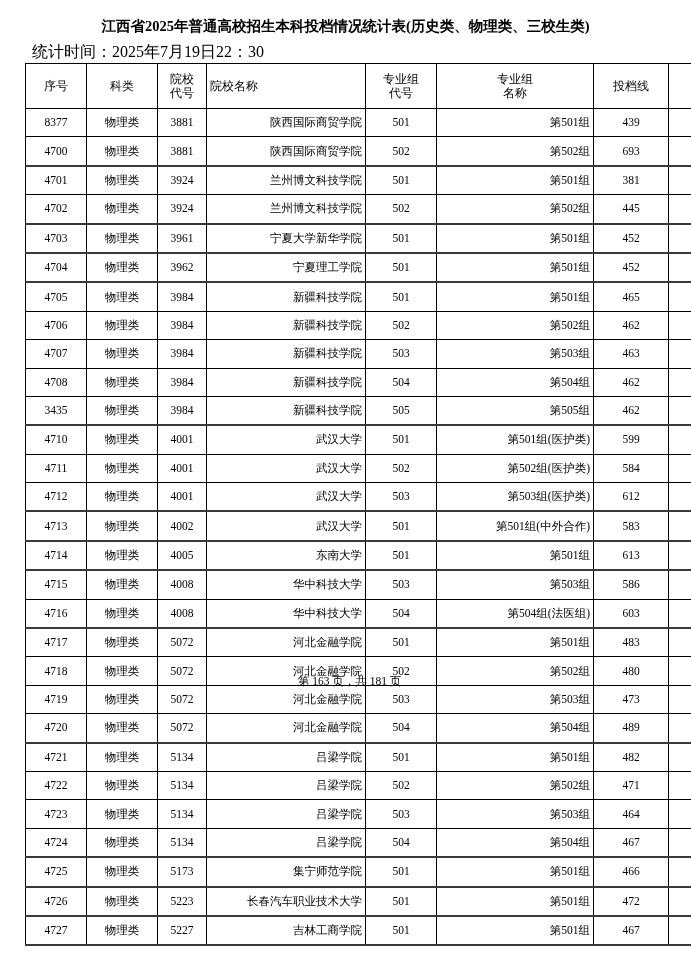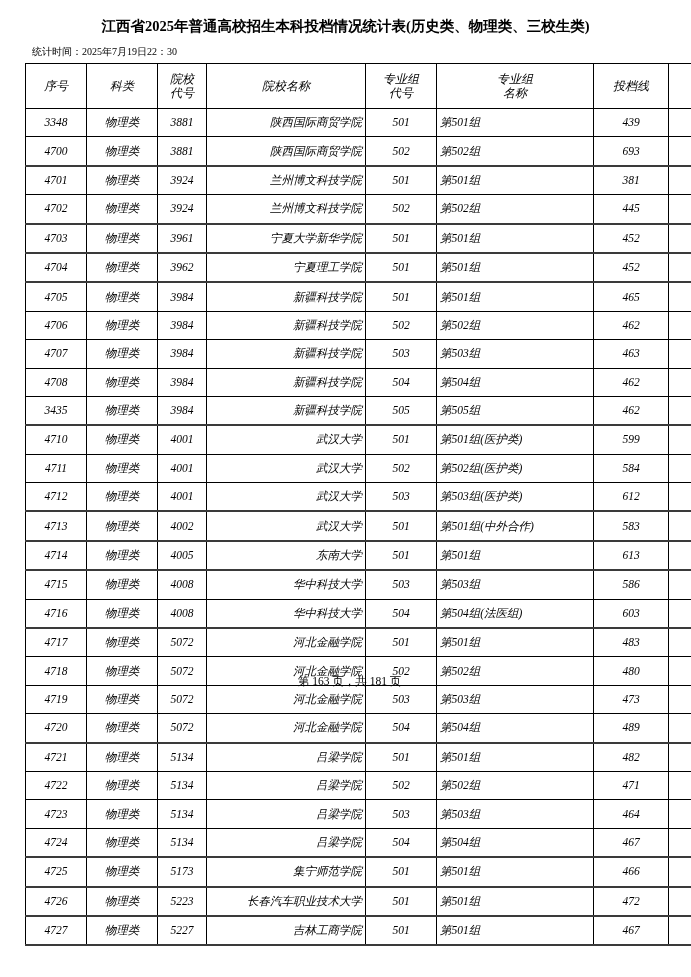--- a/index.html
+++ b/index.html
@@ -26,28 +26,27 @@
     text-align: center;
     font-size: 14.5px;
     font-weight: bold;
     letter-spacing: 0px;
     margin: 0;
     padding: 16px 30px 0 30px;
     line-height: 20px;
     white-space: nowrap;
   }
   .stat-time {
-    font-size: 10px;
+    font-size: 16px;
     padding: 9px 0 4px 32px;
     line-height: 14px;
     white-space: nowrap;
   }
   .table-wrap {
     padding: 0 22px 0 25px;
-    font-style: italic;
   }
   table.grid {
     border-collapse: collapse;
     width: 644px;
     table-layout: fixed;
   }
   table.grid th,
   table.grid td {
     border: 1px solid #000000;
     font-size: 11.5px;
@@ -66,21 +65,21 @@
   }
   table.grid tbody td {
     height: 27.4px;
   }
   
   .c-idx   { text-align: center; width: 54px; }
   .c-kelei { text-align: center; width: 64px; }
   .c-code  { text-align: center; width: 42px; }
   .c-name  { text-align: right;   width: 152px; padding-left: 5px; }
   .c-gcode { text-align: center; width: 64px; }
-  .c-gname { text-align: left;   width: 150px; padding-left: 5px; }
+  .c-gname { text-align: right;   width: 150px; padding-left: 5px; }
   .c-score { text-align: center; width: 68px; }
   .c-rank  { text-align: center; width: 90px; }
 
   
   tr.block-end > td {
     border-bottom: 2px solid #3a3a3a;
   }
   .page-footer {
     position: absolute;
     left: 0;
@@ -106,39 +105,39 @@
   <div class="table-wrap">
     <table class="grid">
       <thead>
         <tr>
           <th class="c-idx">序号</th>
           <th class="c-kelei">科类</th>
           <th class="c-code">
             <span class="hdr-2line">院校</span>
             <span class="hdr-2line">代号</span>
           </th>
-          <th class="c-name" style="text-align:center">院校名称</th>
+          <th class="c-name" style="text-align:left">院校名称</th>
           <th class="c-gcode">
             <span class="hdr-2line">专业组</span>
             <span class="hdr-2line">代号</span>
           </th>
           <th class="c-gname" style="text-align:center">
             <span class="hdr-2line">专业组</span>
             <span class="hdr-2line">名称</span>
           </th>
           <th class="c-score">投档线</th>
           <th class="c-rank">
             <span class="hdr-2line">最低</span>
             <span class="hdr-2line">投档排名</span>
           </th>
         </tr>
       </thead>
       <tbody id="table-body">
           <tr>
-            <td class="c-idx">3348</td>
+            <td class="c-idx">8377</td>
             <td class="c-kelei">物理类</td>
             <td class="c-code">3881</td>
             <td class="c-name">陕西国际商贸学院</td>
             <td class="c-gcode">501</td>
             <td class="c-gname">第501组</td>
             <td class="c-score">439</td>
             <td class="c-rank">160938</td>
           </tr>
           <tr class="block-end">
             <td class="c-idx">4700</td>

